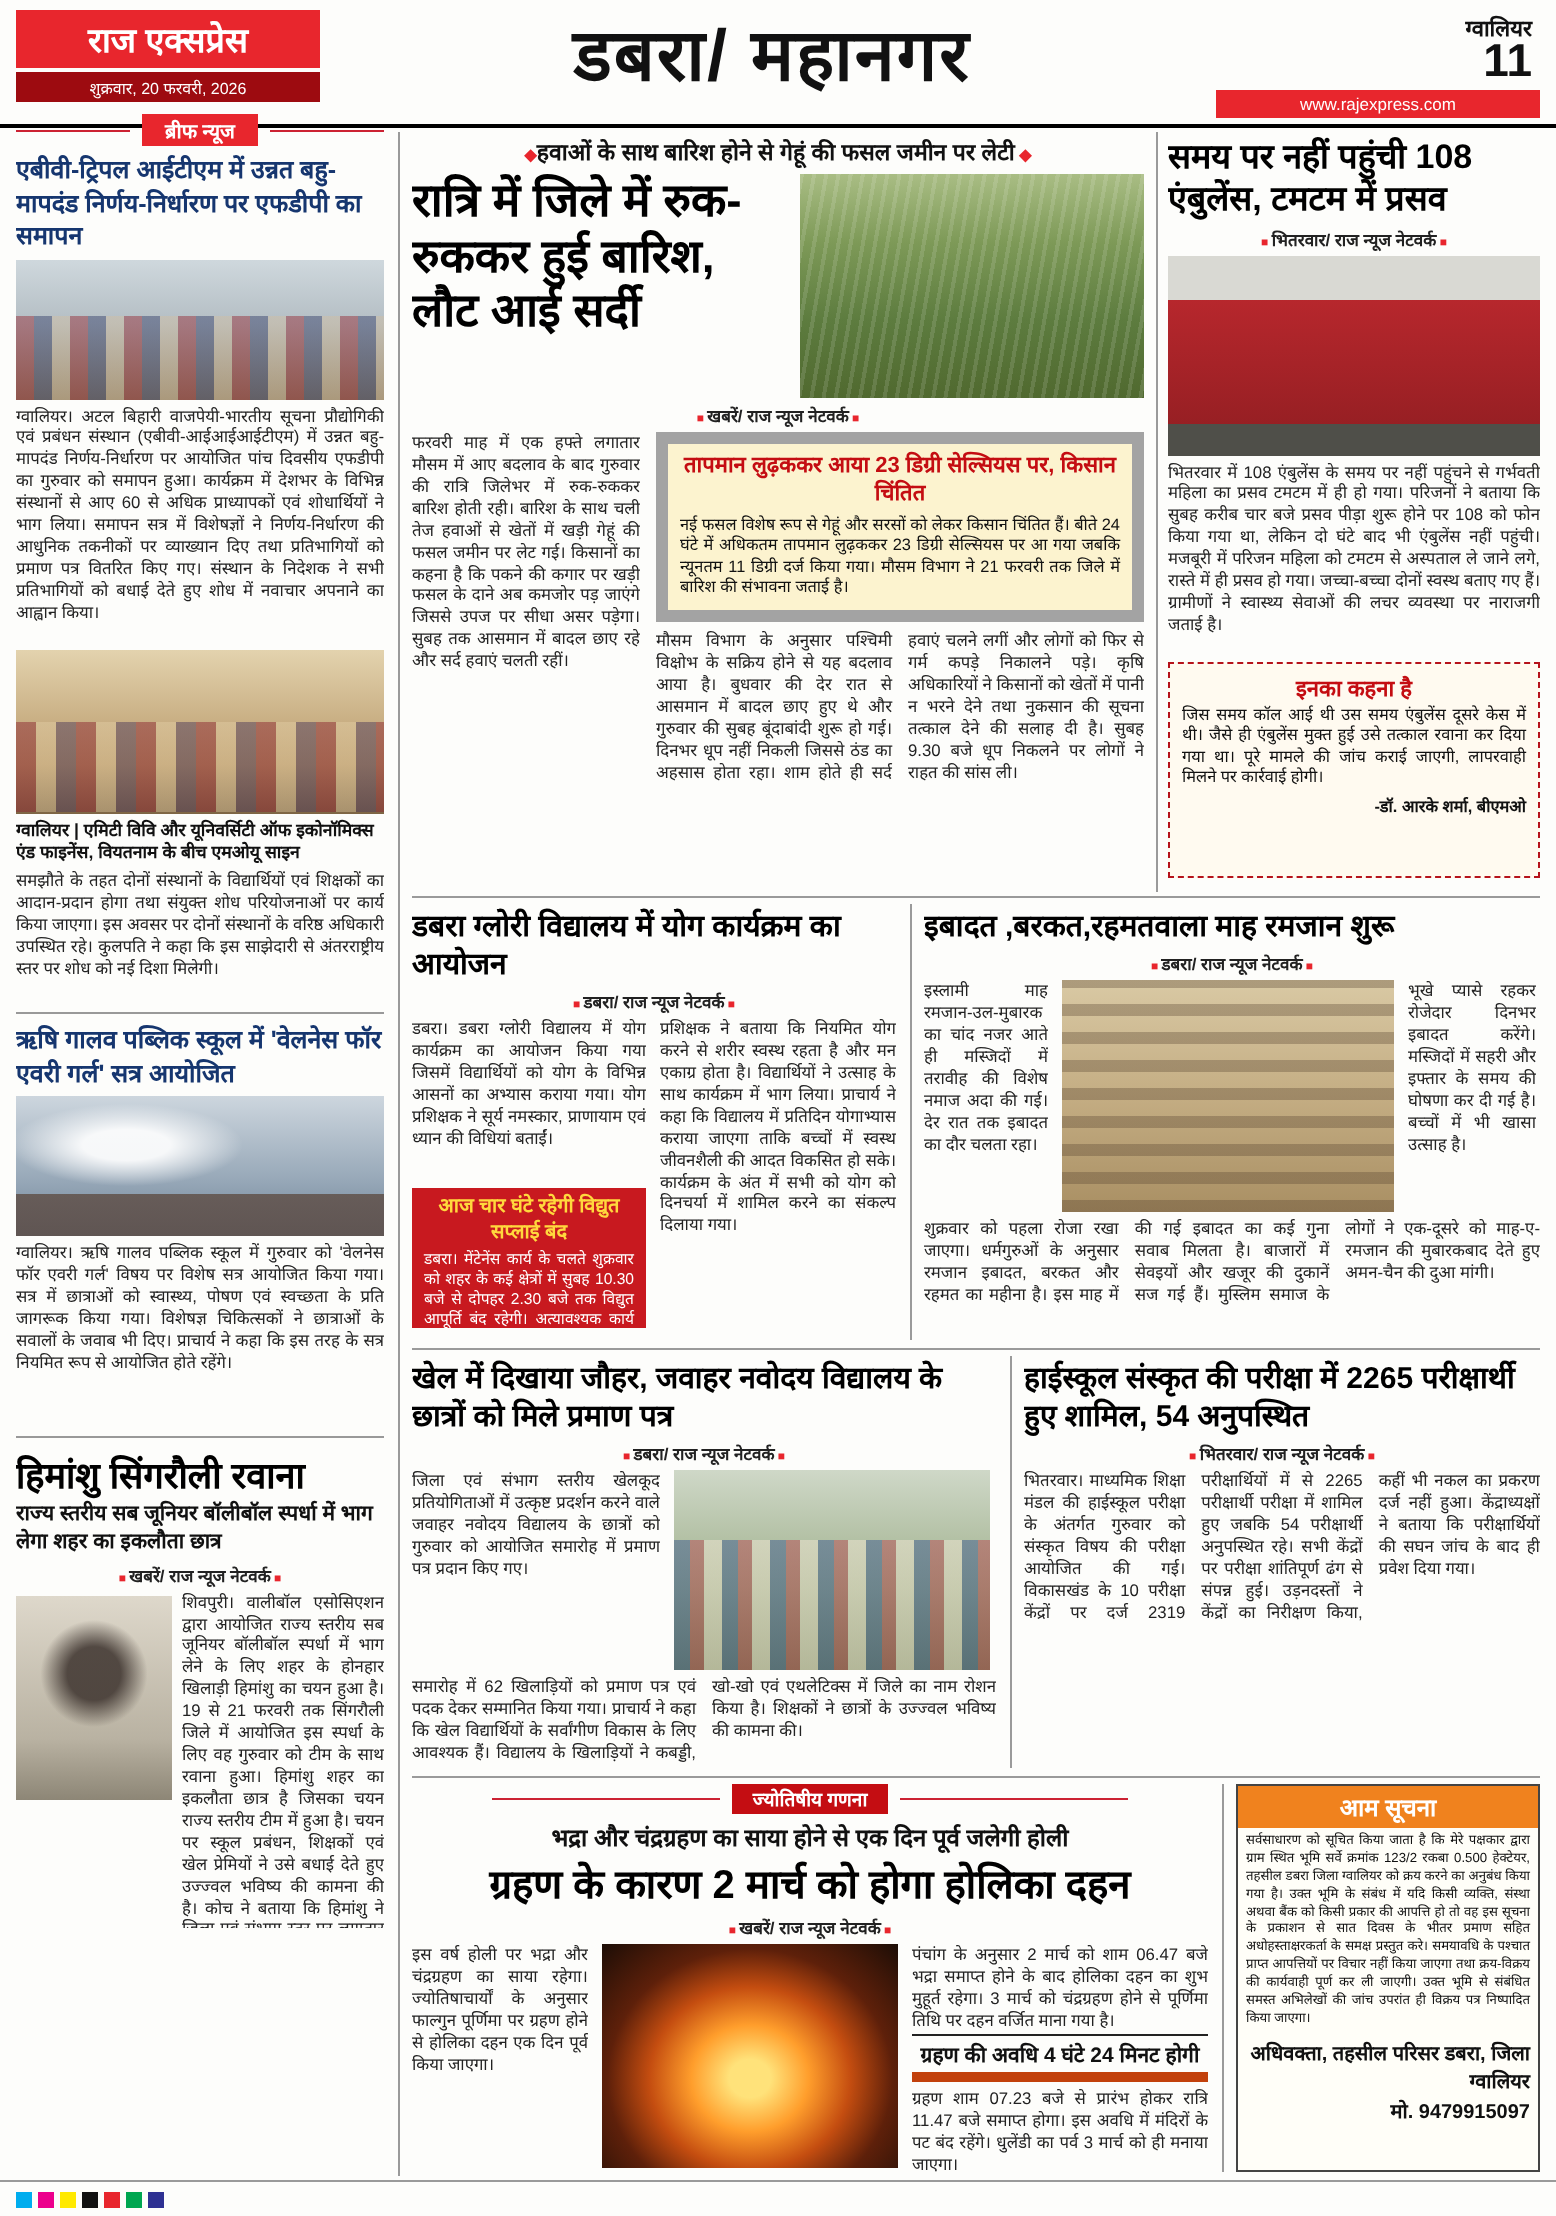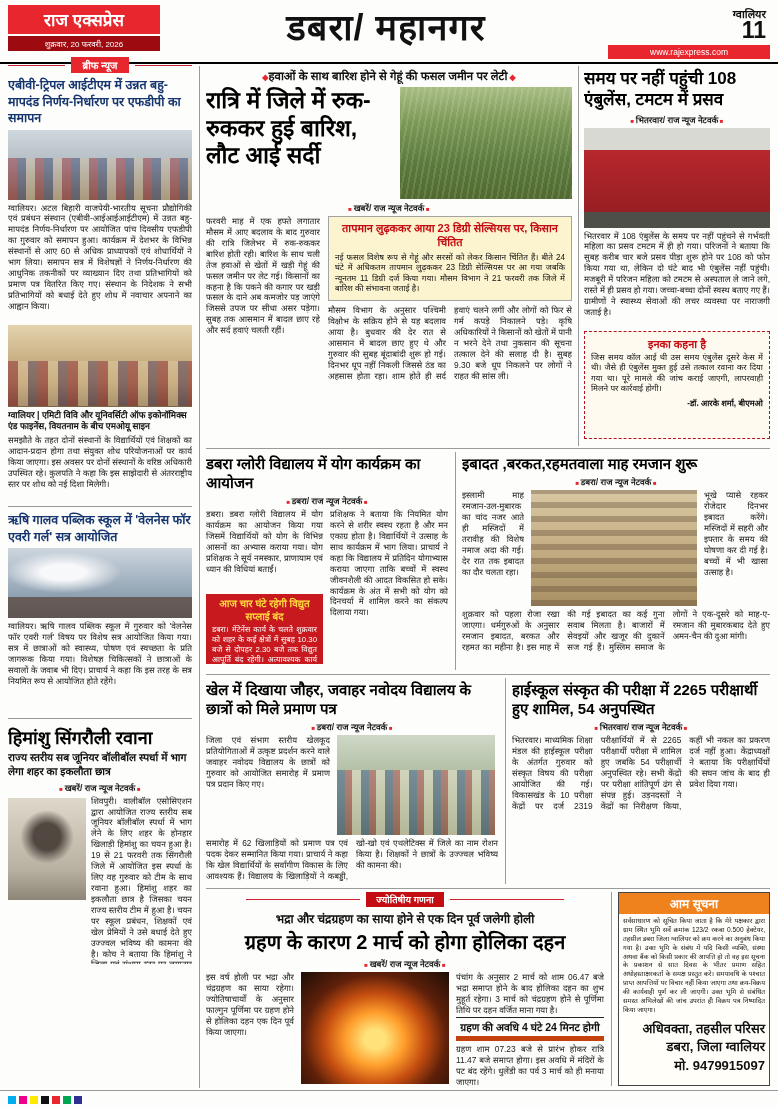--- a/index.html
+++ b/index.html
@@ -42,21 +42,21 @@
   .sec{position:absolute;overflow:hidden;}
   .kicker{text-align:center;font-size:11.5px;font-weight:bold;margin:2px 0 4px;}
   .kicker::before{content:"\25C6 ";color:#e8262d;font-size:8px;}
   .kicker::after{content:" \25C6";color:#e8262d;font-size:8px;}
   .lead-top{display:flex;gap:8px;}
   .lead-headline{flex:1;font-size:23px;line-height:1.2;font-weight:bold;margin:0;color:#000;}
   .lead-top .photo{width:172px;height:112px;flex:none;}
   .lead-cols{display:flex;gap:8px;height:224px;}
   .colA{width:114px;flex:none;height:100%;}
   .colB{flex:1;}
-  .ybox{background:#fcf3cf;border:1px solid #a3a3a3;padding:5px 6px;}
+  .ybox{background:#fcf3cf;border:6px solid #a3a3a3;padding:5px 6px;}
   .ybox-title{color:#c40d12;font-weight:bold;font-size:11px;line-height:1.25;margin:0 0 3px;text-align:center;}
   .ybox-text{font-size:8.2px;margin:0;text-align:justify;line-height:1.3;}
   .two-col{column-count:2;column-gap:8px;height:112px;margin-top:4px;}
   
   .amb-headline{font-size:17px;line-height:1.25;font-weight:bold;margin:2px 0;color:#000;}
   .qbox{border:1px dashed #b5121b;background:#fffaf0;padding:4px 6px;margin-top:4px;height:98px;overflow:hidden;}
   .qbox-title{color:#c40d12;font-weight:bold;text-align:center;font-size:11px;margin:0 0 2px;}
   .qbox-text{font-size:8.2px;text-align:justify;line-height:1.3;margin:0;}
   .qbox-sign{font-size:8.2px;font-weight:bold;text-align:right;margin:2px 0 0;}
   
@@ -72,21 +72,21 @@
   .kickrow::before,.kickrow::after{content:"";flex:1;border-top:1px solid #c23;}
   .redkick{background:#c40d12;color:#fff;font-weight:bold;font-size:9.5px;padding:1px 10px;}
   .hol-subhead{text-align:center;font-weight:bold;font-size:12px;margin:3px 0 1px;}
   .hol-headline{text-align:center;font-size:20px;font-weight:bold;margin:1px 0 2px;color:#000;}
   .inset{font-weight:bold;font-size:10.5px;text-align:center;border-top:1px solid #222;border-bottom:5px solid #c2410c;
          padding:2px 0;margin:3px 0;}
   
   .nbox{border:1.5px solid #444;height:100%;box-sizing:border-box;overflow:hidden;background:#fffef8;}
   .nbox-hdr{background:#f0821e;color:#fff;font-weight:bold;text-align:center;font-size:12px;padding:2px 0;}
   .nbox-body{font-size:6.6px;line-height:1.35;text-align:justify;padding:3px 4px;margin:0;}
-  .nbox-sign,.nbox-phone{font-size:13px;font-weight:bold;text-align:right;padding:0 4px;margin:1px 0 0;}
+  .nbox-sign,.nbox-phone{font-size:10px;font-weight:bold;text-align:right;padding:0 4px;margin:1px 0 0;}
   
   .ph-fdp{background:
     repeating-linear-gradient(90deg, rgba(150,50,60,.5) 0 9px, rgba(60,70,110,.5) 9px 18px, rgba(210,190,160,.45) 18px 27px) bottom/100% 60% no-repeat,
     linear-gradient(180deg,#cfd8dd 0%,#b4bec4 45%,#8a7a5e 100%);}
   .ph-mou{background:
     repeating-linear-gradient(90deg, rgba(140,40,50,.5) 0 10px, rgba(230,210,170,.4) 10px 20px, rgba(80,60,90,.5) 20px 30px) bottom/100% 55% no-repeat,
     linear-gradient(180deg,#e3d3ae 0%,#b9996a 70%,#7d6544 100%);}
   .ph-wellness{background:
     linear-gradient(0deg, rgba(90,70,60,.75) 0 30%, transparent 30%),
     radial-gradient(ellipse at 30% 35%, rgba(255,255,255,.9) 0 12%, transparent 32%),

